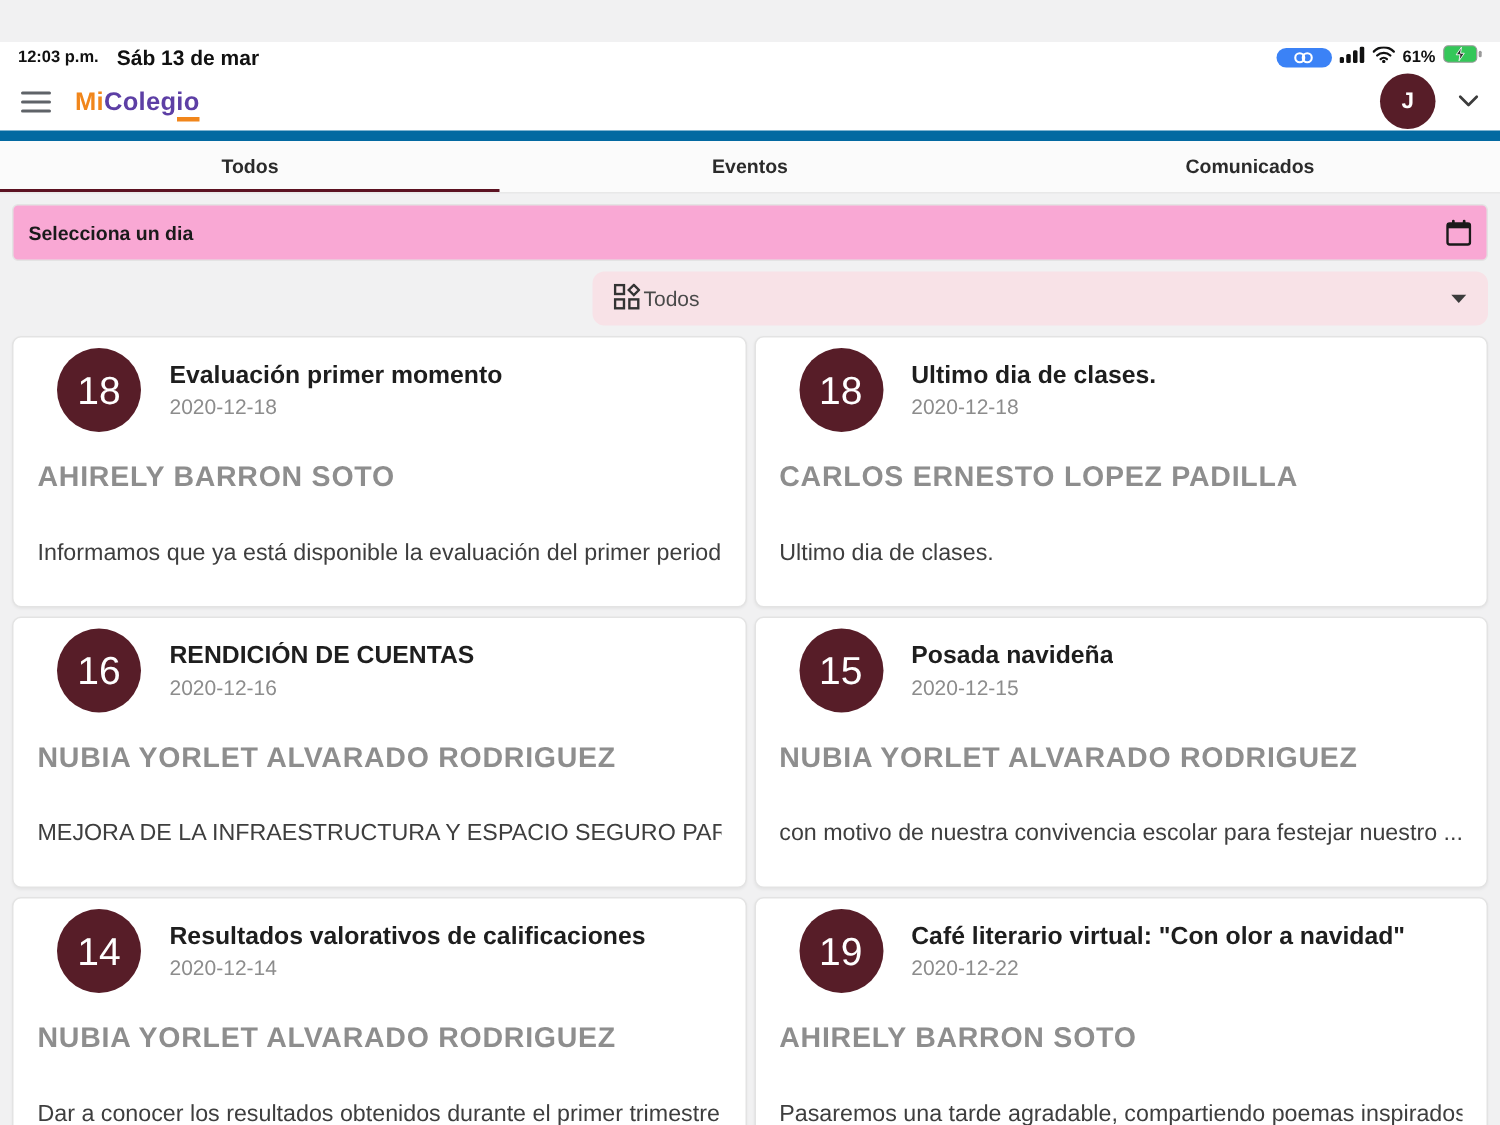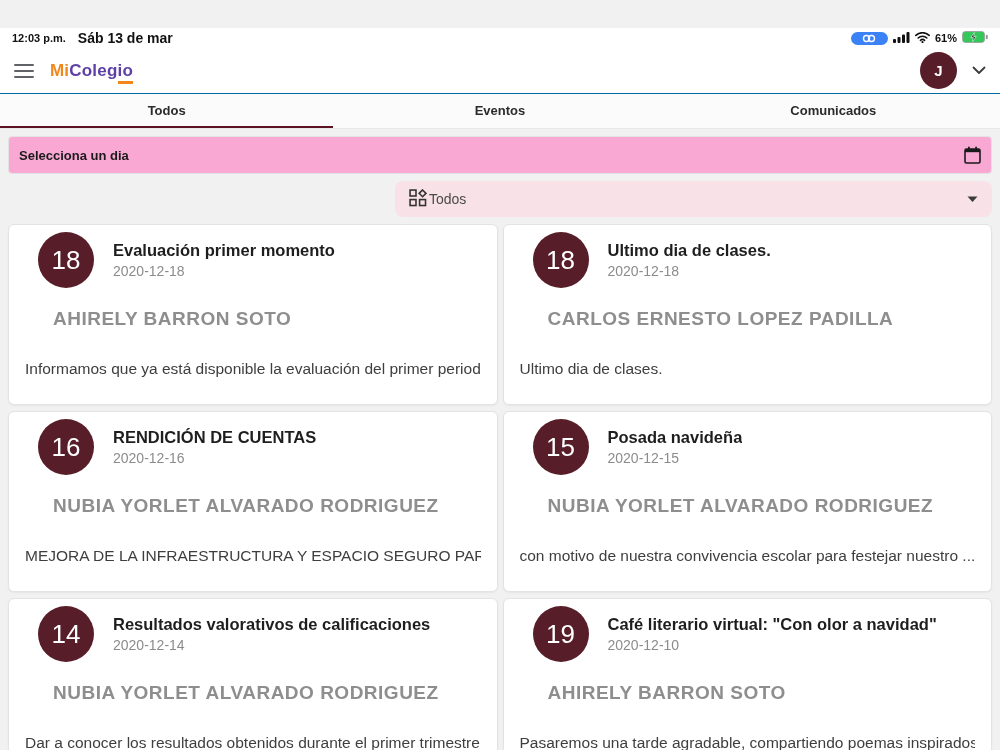--- a/index.html
+++ b/index.html
@@ -10,21 +10,21 @@
     margin:0 auto;
   }
   
   .statusbar{height:20px;background:#FFFFFF;display:flex;align-items:center;padding:0 12px;margin-top:28px;}
   .sb-time{font-size:11px;font-weight:700;color:#111;}
   .sb-date{font-size:14px;font-weight:700;color:#111;margin-left:12px;}
   .sb-right{margin-left:auto;display:flex;align-items:center;gap:5px;}
   .sb-pct{font-size:11px;font-weight:600;color:#111;}
   .link-pill{width:37px;height:13px;border-radius:7px;background:#3B82F6;display:flex;align-items:center;justify-content:center;}
   
-  .header{height:46px;background:#FFFFFF;display:flex;align-items:center;padding:0 14px;border-bottom:1px solid #0369a1;}
+  .header{height:46px;background:#FFFFFF;display:flex;align-items:center;padding:0 14px;border-bottom:7px solid #0369a1;}
   .hamburger{width:20px;display:flex;flex-direction:column;gap:4px;cursor:pointer;}
   .hamburger span{display:block;height:2px;background:#5F6368;border-radius:1px;}
   .logo{margin-left:16px;font-size:17px;font-weight:800;letter-spacing:0.2px;cursor:pointer;}
   .logo .lg-mi{color:#F1861B;}
   .logo .lg-body{color:#5D3FA5;}
   .logo .lg-io{color:#5D3FA5;border-bottom:3px solid #F1861B;padding-bottom:1px;}
   .avatar{margin-left:auto;width:37px;height:37px;border-radius:50%;background:#571D28;color:#FFF;
     display:flex;align-items:center;justify-content:center;font-size:15px;font-weight:700;cursor:pointer;}
   .hdr-chev{margin-left:15px;cursor:pointer;display:flex;align-items:center;}
   
@@ -45,21 +45,21 @@
   .grid{margin:7px 8px 0;display:grid;grid-template-columns:1fr 1fr;gap:6px 5px;}
   .card{background:#FFF;border:1px solid #E3E3E3;border-radius:6px;height:181px;padding:0 16px;
     overflow:hidden;box-shadow:0 1px 2px rgba(0,0,0,0.05);cursor:pointer;}
   .card-header{display:flex;margin-top:7px;}
   .day-circle{width:56px;height:56px;border-radius:50%;background:#571D28;color:#FFF;font-size:26px;
     display:flex;align-items:center;justify-content:center;margin-left:13px;flex:none;}
   .card-titles{margin-left:19px;padding-top:9px;min-width:0;}
   .card-title{font-size:16.5px;font-weight:700;color:#1E1E1E;white-space:nowrap;overflow:hidden;}
   .card-date{font-size:14px;color:#8C8C8C;margin-top:3px;}
   .card-author{margin-top:20px;font-size:19px;font-weight:700;color:#8E8E8E;letter-spacing:0.5px;
-    white-space:nowrap;overflow:hidden;margin-left:28px;}
+    white-space:nowrap;overflow:hidden;}
   .card-body{margin-top:30px;font-size:15.5px;color:#3E3E3E;white-space:nowrap;overflow:hidden;}
 </style>
 </head>
 <body>
 
 <div class="screen">
 
   <div class="statusbar">
     <span class="sb-time">12:03 p.m.</span>
     <span class="sb-date">Sáb 13 de mar</span>
@@ -222,21 +222,21 @@
       <div class="card-body">Dar a conocer los resultados obtenidos durante el primer trimestre</div>
     </div>
 
     <div class="card">
       <div class="card-header">
         <div class="day-circle">
           <span>19</span>
         </div>
         <div class="card-titles">
           <div class="card-title">Café literario virtual:  "Con olor a navidad"</div>
-          <div class="card-date">2020-12-10</div>
+          <div class="card-date">2020-12-22</div>
         </div>
       </div>
       <div class="card-author">AHIRELY BARRON SOTO</div>
       <div class="card-body">Pasaremos una tarde agradable, compartiendo poemas inspirados ...</div>
     </div>
   </div>
 
 </div>
 
 </body></html>

